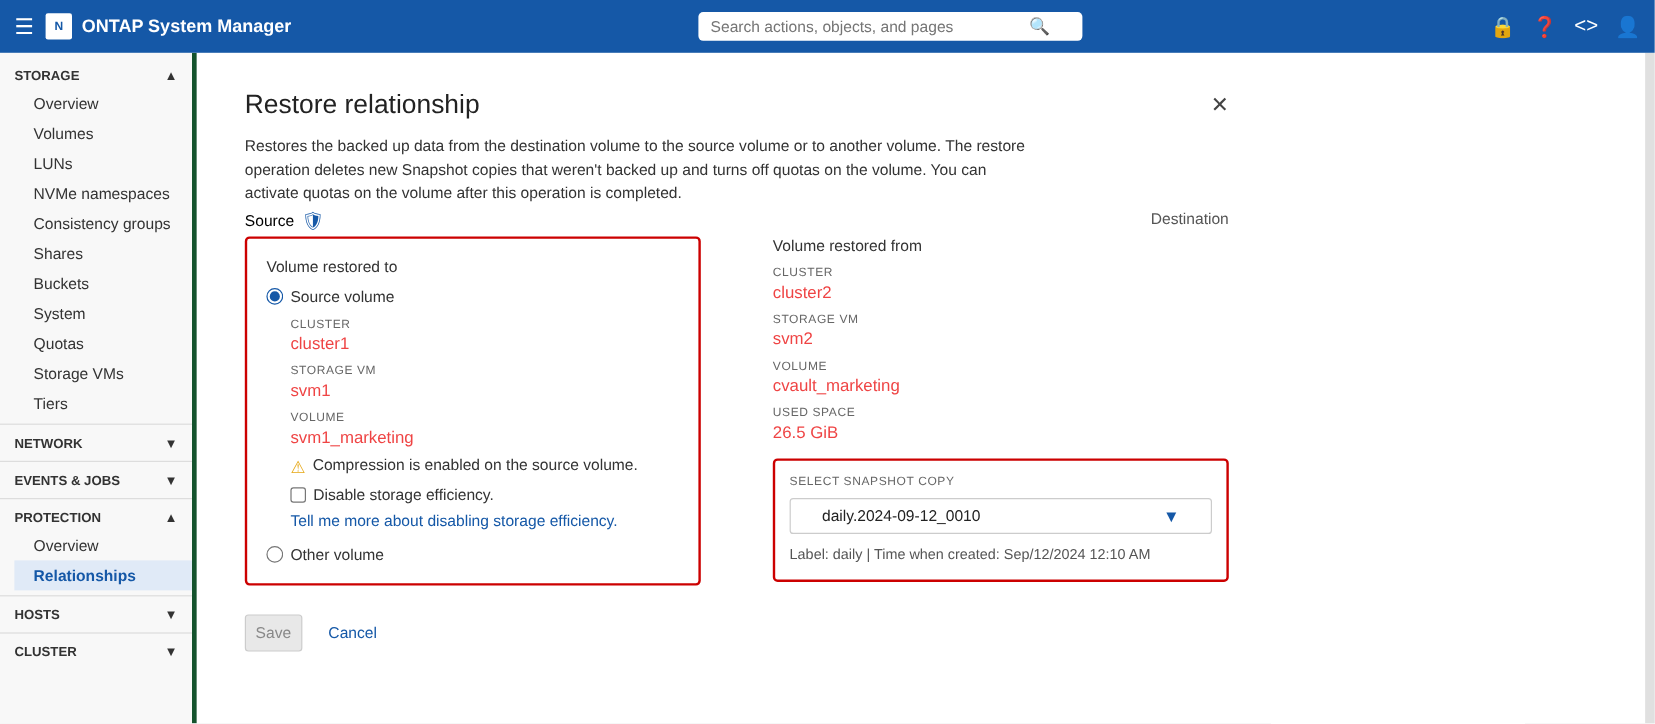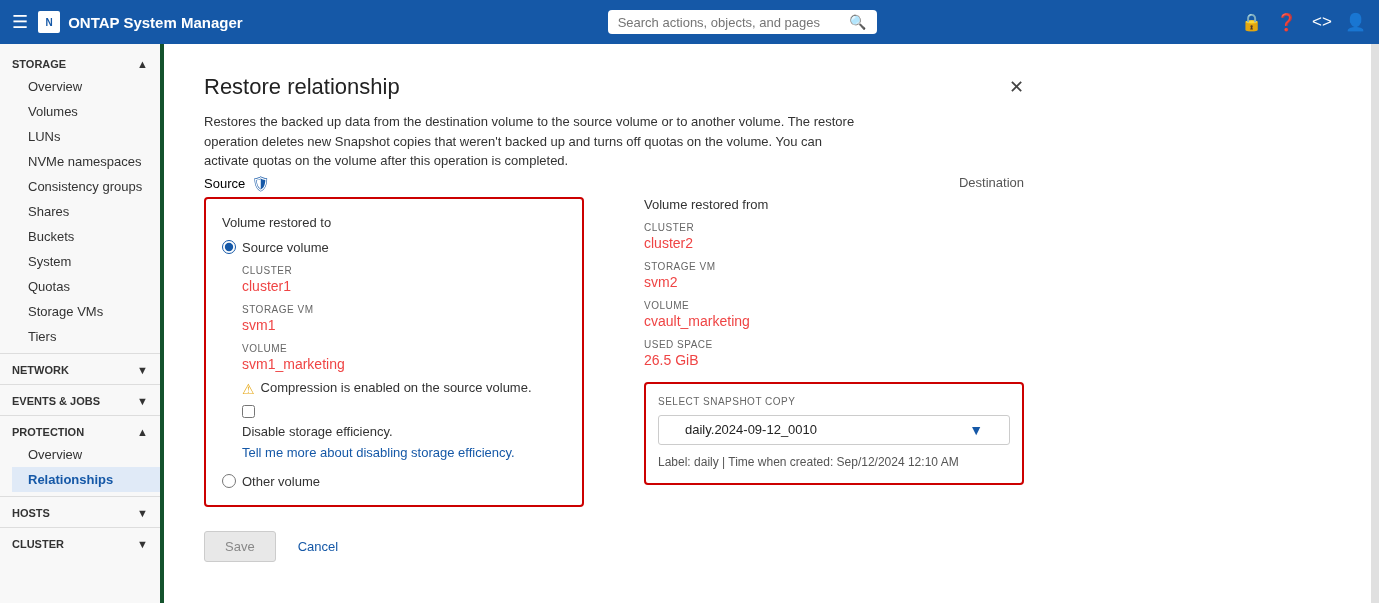--- a/index.html
+++ b/index.html
@@ -25,21 +25,21 @@
       color: #1558a7; font-weight: 900; font-size: 10px; border-radius: 2px;
     }
     .top-nav .search-bar {
       margin-left: auto;
       margin-right: auto;
       display: flex;
       align-items: center;
       background: white;
       border-radius: 4px;
       padding: 4px 10px;
-      width: 269px;
+      width: 320px;
       gap: 6px;
     }
     .top-nav .search-bar input {
       border: none; outline: none; font-size: 13px; color: #333; width: 260px; background: transparent;
     }
     .top-nav .nav-icons { display: flex; align-items: center; gap: 14px; color: white; font-size: 17px; }
 
     
     .layout { display: flex; flex: 1; overflow: hidden; }
 
@@ -118,21 +118,21 @@
     .sub-value { font-size: 14px; color: #ef4444; margin-bottom: 4px; }
     .volume-restored-to { font-size: 13px; color: #333; margin-bottom: 10px; font-weight: 400; }
     .radio-group { display: flex; flex-direction: column; gap: 6px; margin-bottom: 10px; }
     .radio-item { display: flex; align-items: center; gap: 6px; font-size: 13px; color: #333; }
     .radio-item input[type=radio] { accent-color: #1558a7; width: 14px; height: 14px; }
     .indented { padding-left: 20px; }
     .warning-row {
       display: flex; align-items: flex-start; gap: 6px; font-size: 13px; color: #333; margin: 8px 0;
     }
     .warning-icon { color: #e6a817; font-size: 14px; flex-shrink: 0; margin-top: 1px; }
-    .checkbox-row { display: flex; align-items: flex-start; gap: 6px; font-size: 13px; color: #333; margin: 6px 0; flex-direction: column; }
+    .checkbox-row { display: flex; align-items: center; gap: 6px; font-size: 13px; color: #333; margin: 6px 0; }
     .checkbox-row input[type=checkbox] { width: 13px; height: 13px; }
     .link-text { color: #1558a7; font-size: 13px; cursor: pointer; text-decoration: none; }
 
     
     .dest-section {
       flex: 1;
       padding-left: 30px;
     }
     .snapshot-box {
       border: 2px solid #cc0000;
@@ -154,21 +154,21 @@
 
     
     .columns-label-row {
       display: flex; margin-bottom: 4px;
     }
 
     
     .button-row { display: flex; align-items: center; gap: 12px; margin-top: 10px; }
     .btn-save {
       background: #e8e8e8; color: #888; border: 1px solid #ccc; border-radius: 3px;
-      padding: 7px 20px; font-size: 13px; cursor: default;
+      padding: 7px 8px; font-size: 13px; cursor: default;
     }
     .btn-cancel {
       background: transparent; color: #1558a7; border: none;
       padding: 7px 10px; font-size: 13px; cursor: pointer;
     }
   </style>
 </head>
 <body>
 
 <div class="top-nav">

